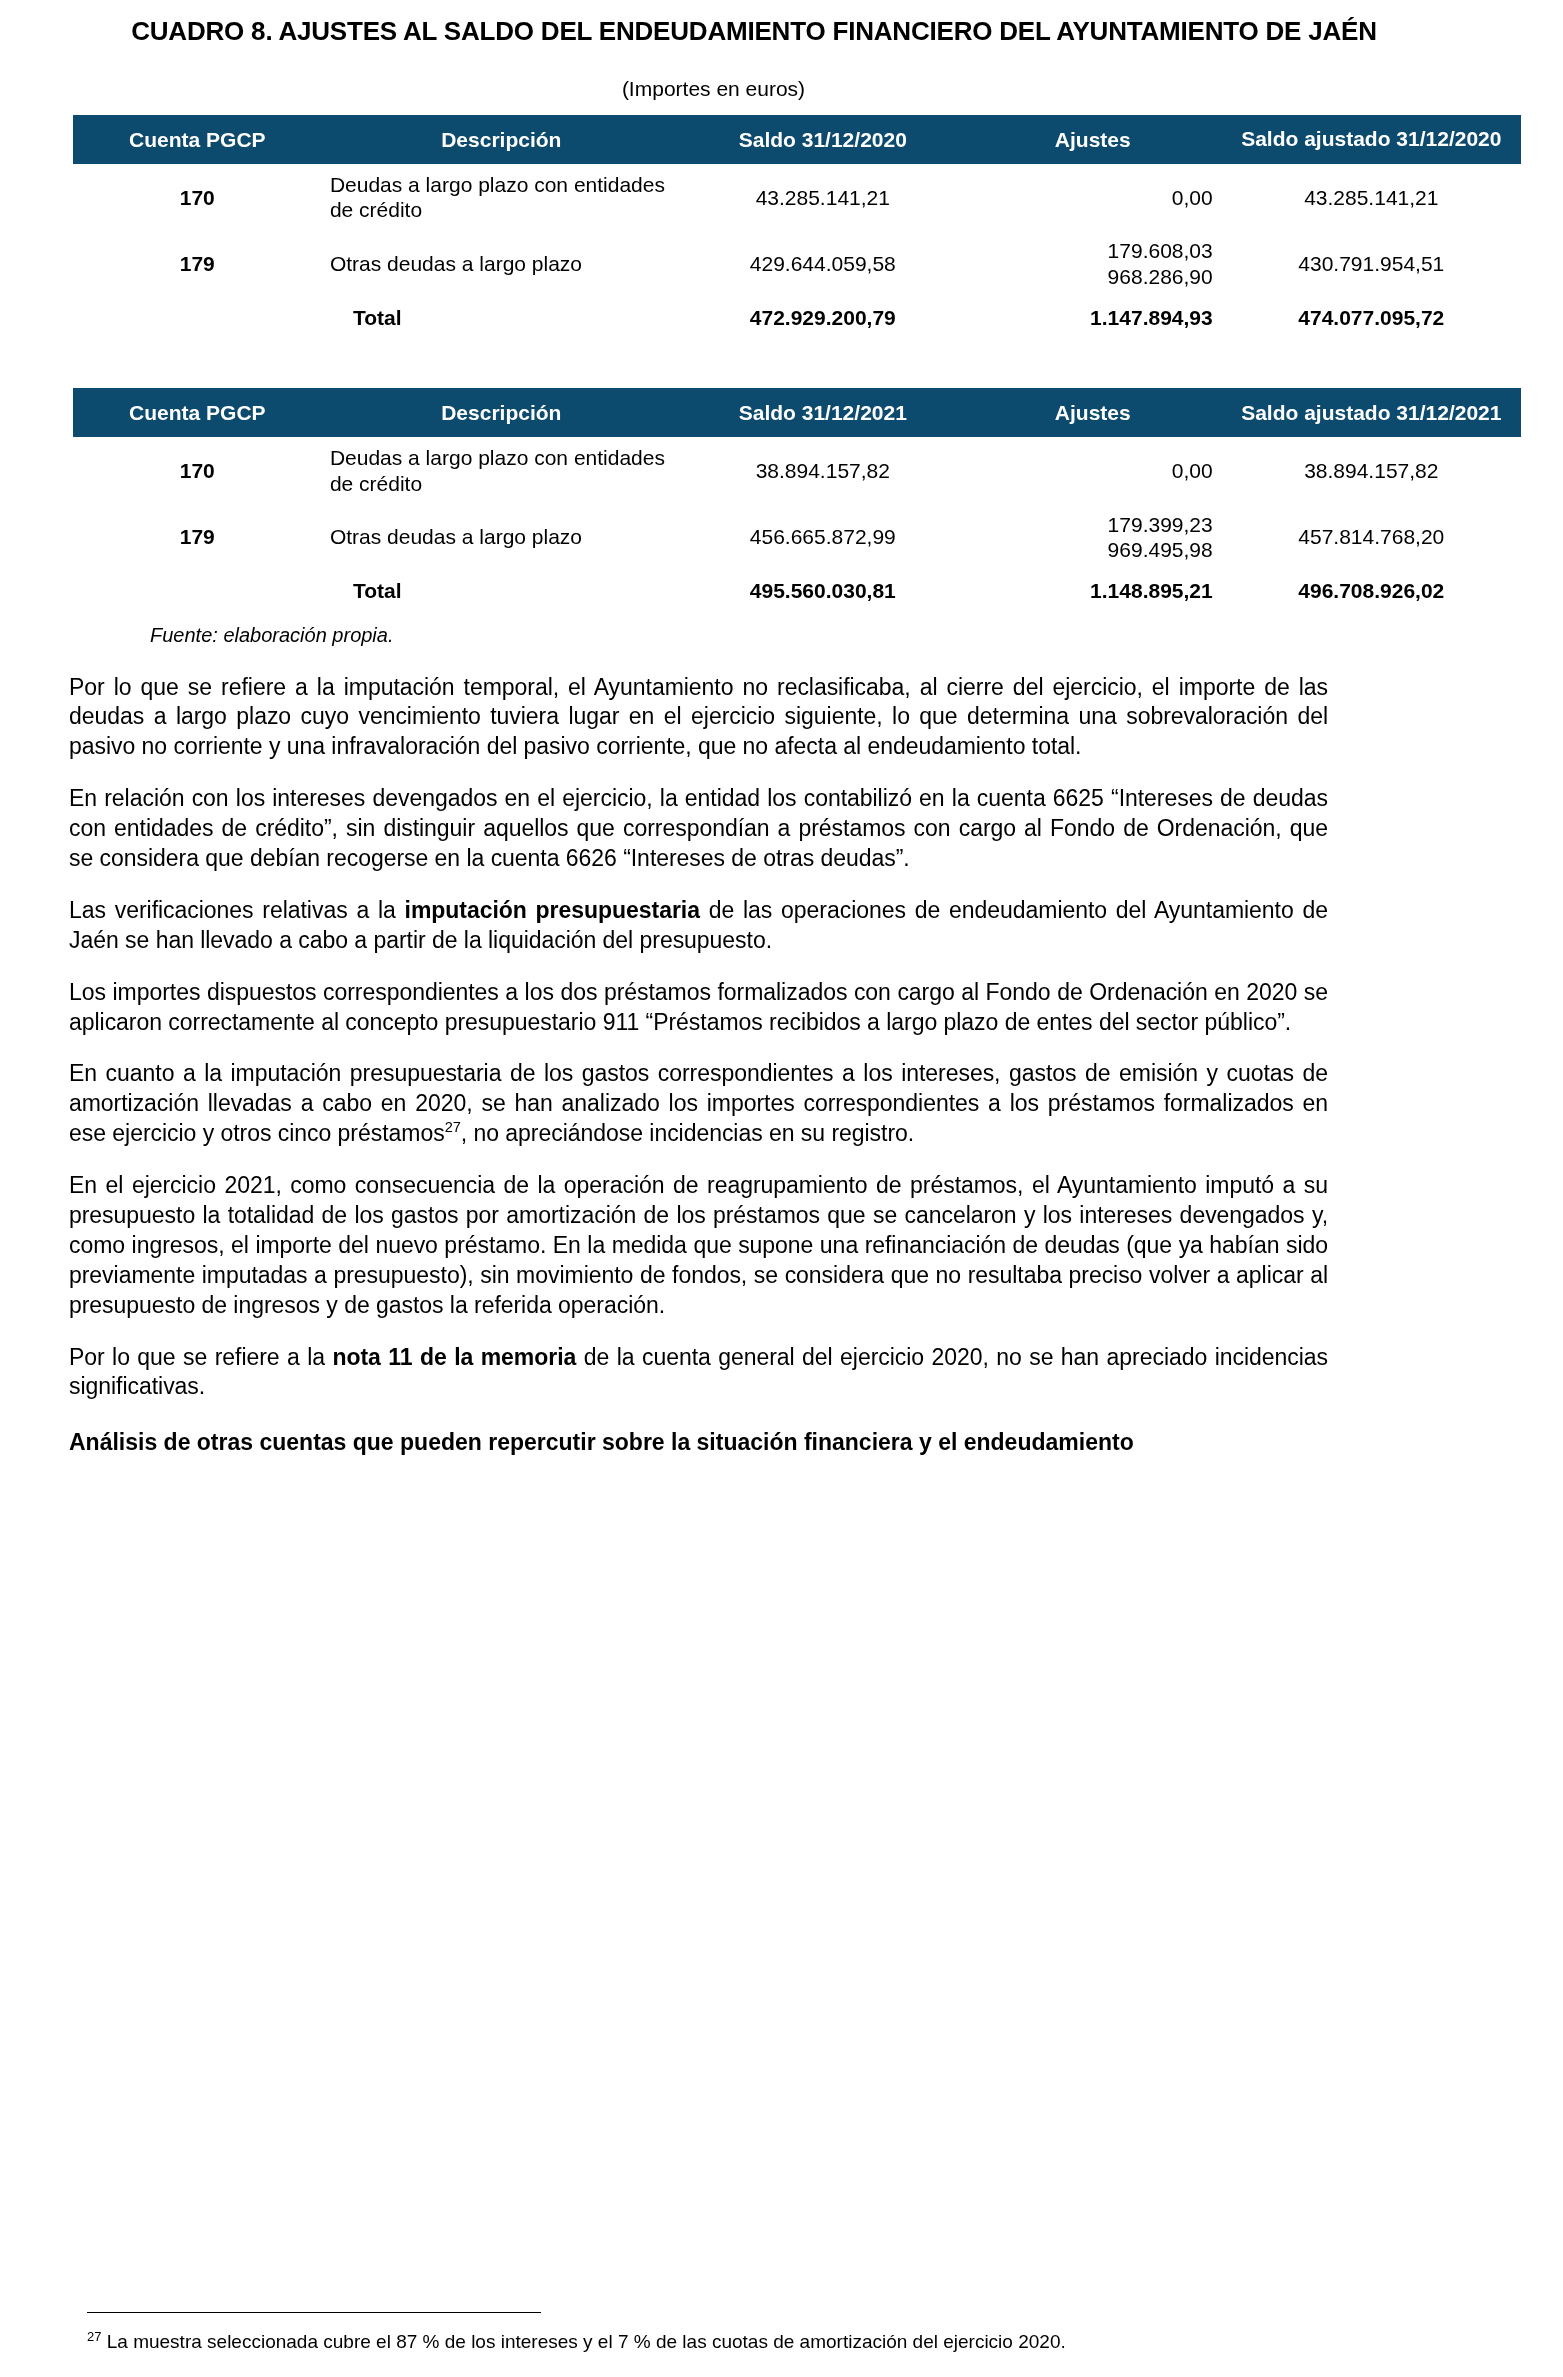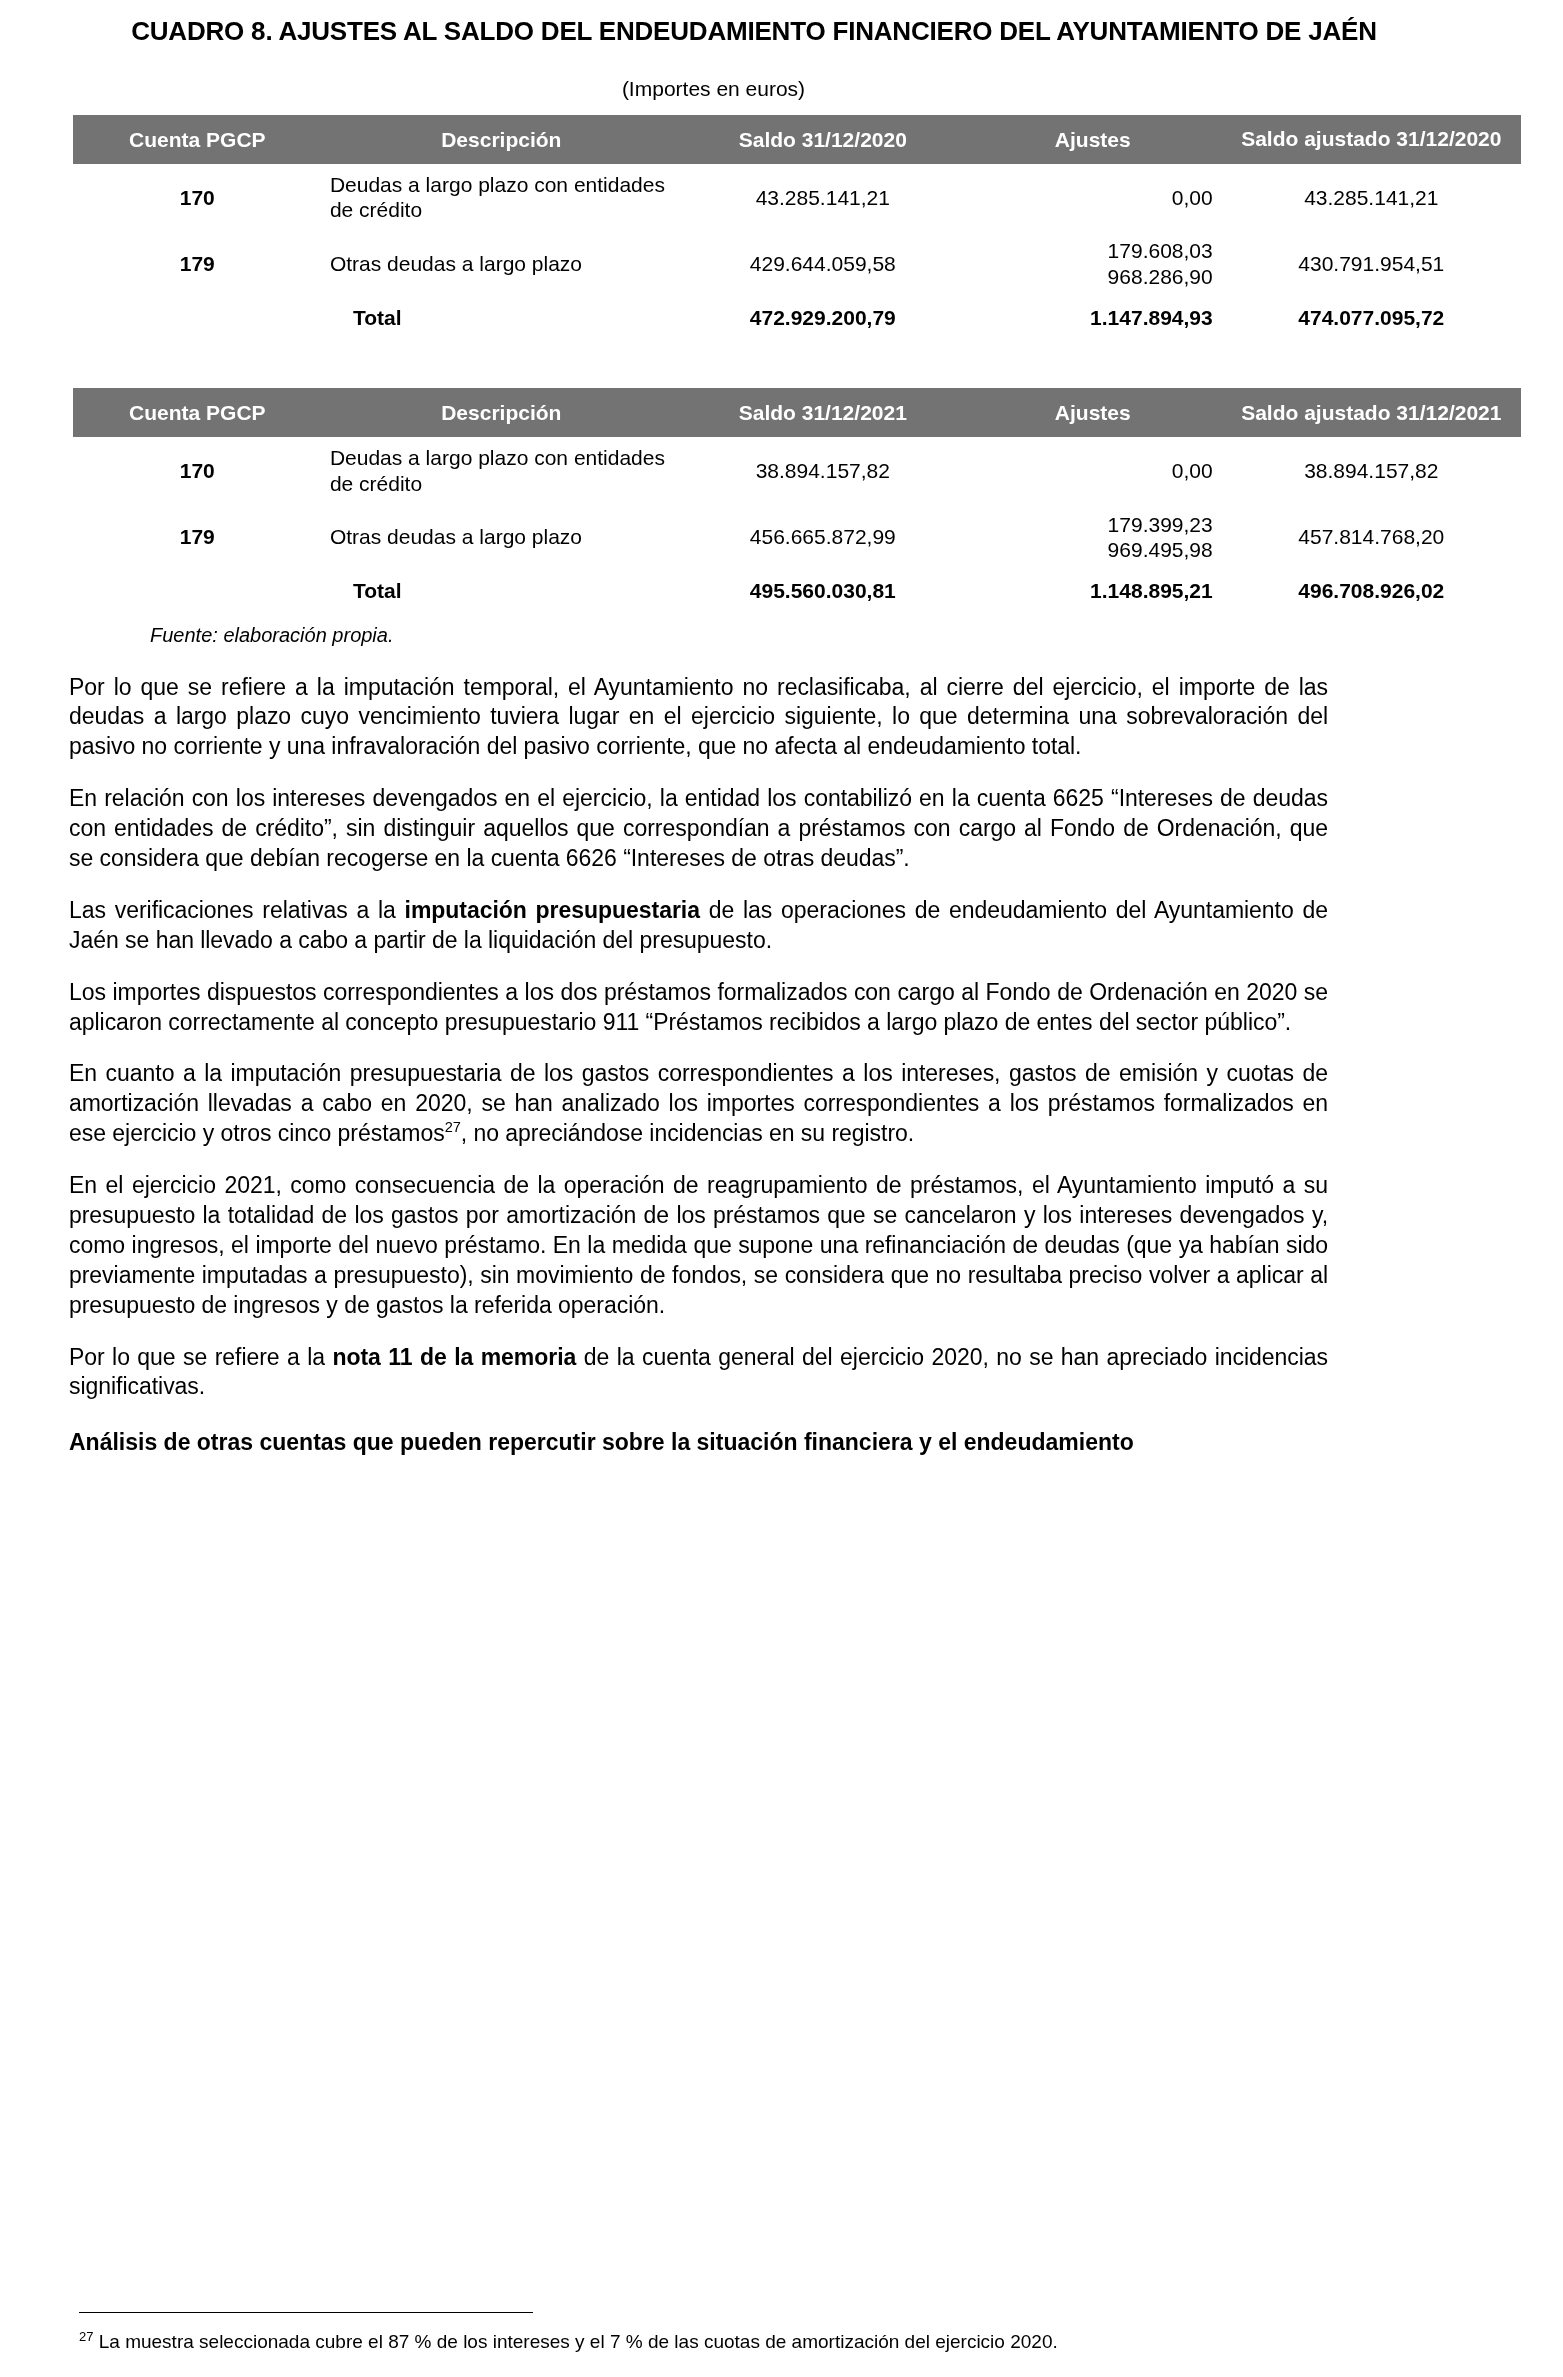--- a/index.html
+++ b/index.html
@@ -38,21 +38,21 @@
     padding-left: 30px;
   }
   
   table.fin {
     border-collapse: collapse;
     width: 1447px;
     margin: 0 0 0 4.3px;
     table-layout: fixed;
   }
   table.fin thead th {
-    background: #737373;
+    background: #0c4a6e;
     color: #ffffff;
     font-size: 21px;
     font-weight: bold;
     text-align: center;
     padding: 12px 5.1px;
     line-height: 1.2;
     vertical-align: middle;
     border: none;
   }
   table.fin thead th.hdr-sa {
@@ -120,21 +120,21 @@
   h3.subhead {
     font-size: 23px;
     font-weight: bold;
     line-height: 1.30;
     text-align: justify;
     margin: 26px 0 0 0;
   }
   
   .footnote-wrap {
     position: absolute;
-    left: 79px;
+    left: 87px;
     bottom: 22px;
     width: 1439px;
   }
   .footnote-rule {
     width: 454px;
     height: 1.3px;
     background: #000;
     margin-bottom: 17px;
   }
   .footnote {

